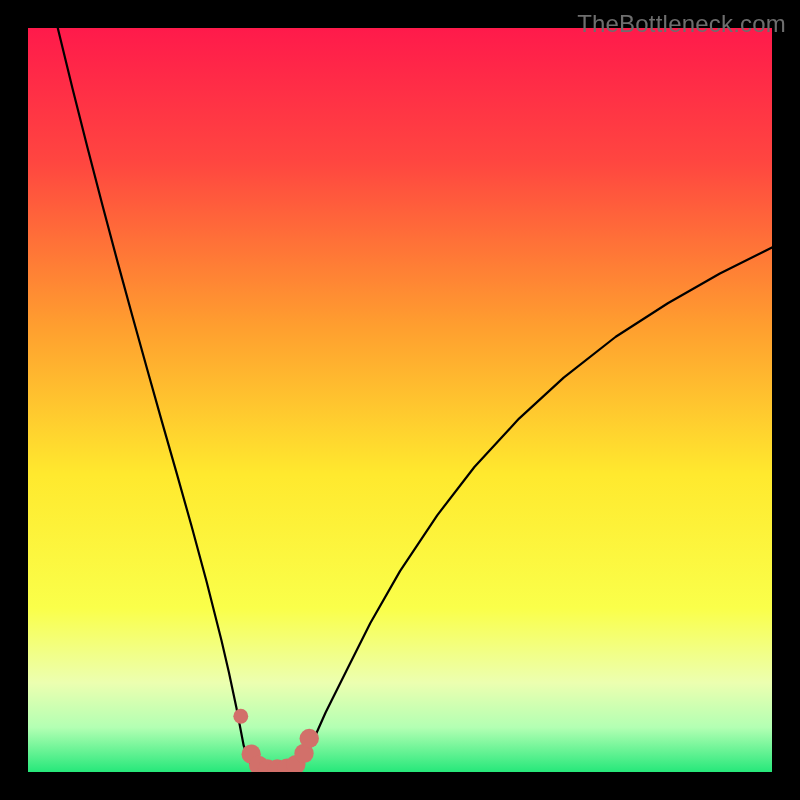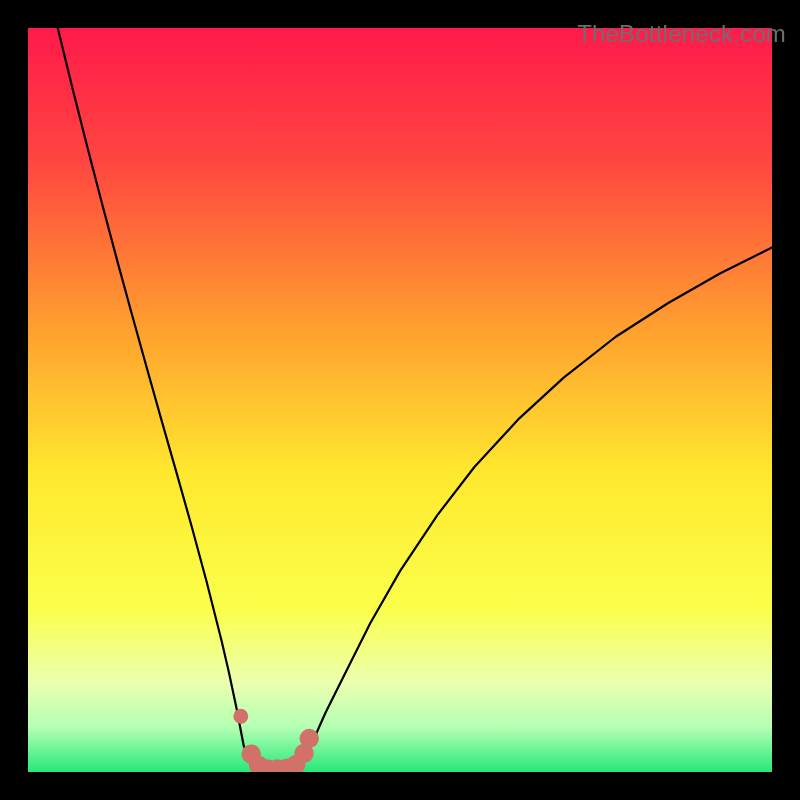--- a/index.html
+++ b/index.html
@@ -22,21 +22,21 @@
   .plot-area {
     position: absolute;
     top: 28px;
     left: 28px;
     width: 744px;
     height: 744px;
     overflow: hidden;
   }
   .watermark {
     position: absolute;
-    top: 20px;
+    top: 10px;
     right: 14px;
     color: #6e6e6e;
     font-size: 24px;
     font-weight: 400;
     letter-spacing: 0.2px;
   }
 </style>
 </head>
 <body>
 

